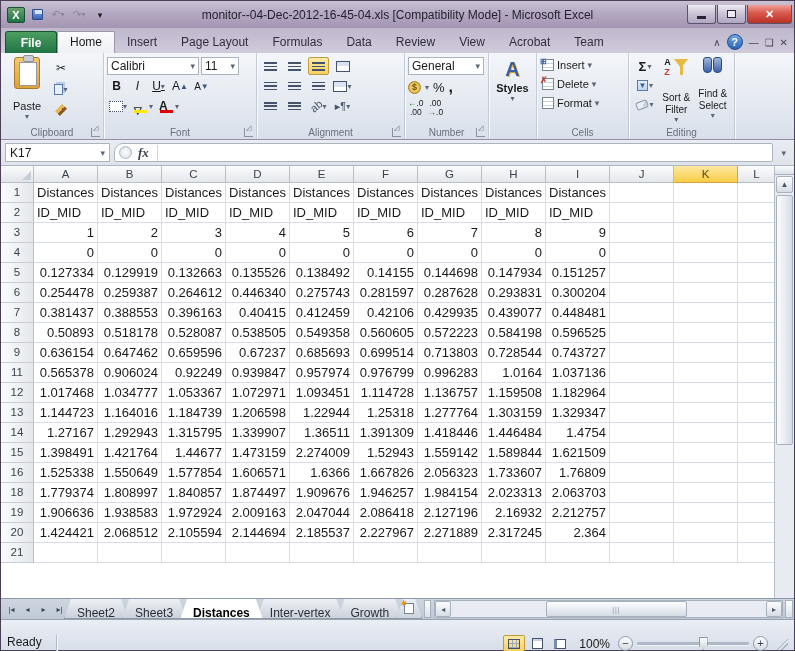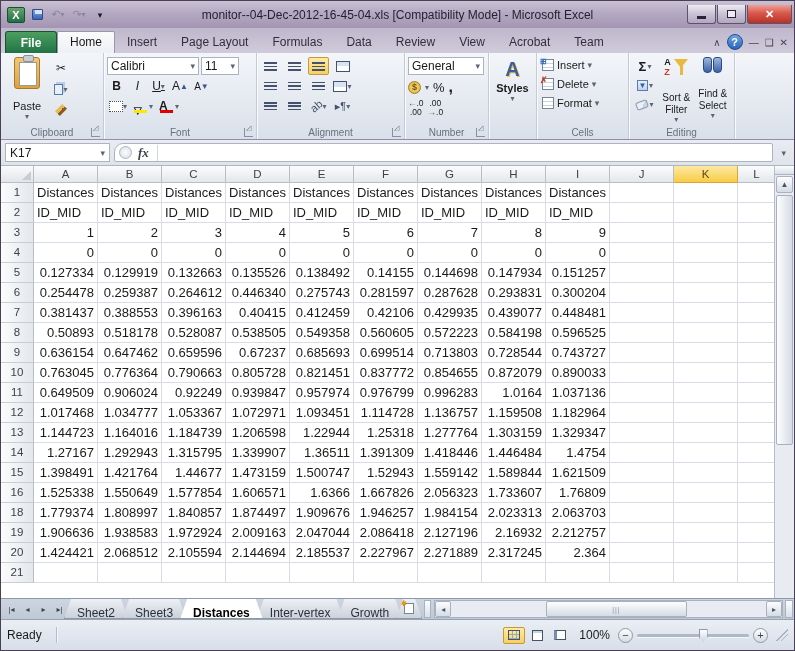--- a/index.html
+++ b/index.html
@@ -198,21 +198,21 @@
   .harr { width:16px; display:flex; align-items:center; justify-content:center; font-size:8px; color:#4A5564;
     background:linear-gradient(180deg,#FDFDFE,#D5DCE4); border:1px solid #A8B2BE; border-radius:2px; margin:0px; }
   .htrack { flex:1; position:relative; }
   .hthumb { position:absolute; left:30%; width:45%; top:0; bottom:0; background:linear-gradient(180deg,#FDFDFE,#D5DCE4);
     border:1px solid #A8B2BE; border-radius:2px; display:flex; align-items:center; justify-content:center;
     color:#8A95A4; font-size:7px; letter-spacing:1px; }
   .hsplit2 { width:8px; background:linear-gradient(180deg,#FDFEFE,#D9E0E8); border:1px solid #A8B2BE; margin:1px 1px; }
 
   
   .statusbar { height:23px; flex:0 0 23px; background:linear-gradient(180deg,#EAEEF4 0%,#D8DFE9 100%);
-    border-top:1px solid #98A2B0; display:flex; align-items:center; padding:15px 6px; }
+    border-top:1px solid #98A2B0; display:flex; align-items:flex-start; padding:15px 6px; }
   .ready { font-size:12px; color:#1a1a1a; padding-right:14px; }
   .ssep { width:1px; height:16px; background:#B4BCC8; box-shadow:1px 0 0 #F4F7FA; }
   .sright { margin-left:auto; display:flex; align-items:center; gap:8px; }
   .viewbtns { display:flex; gap:1px; }
   .vbtn { width:22px; height:17px; display:flex; align-items:center; justify-content:center;
     border:1px solid transparent; border-radius:2px; }
   .vbtn.on { background:linear-gradient(180deg,#FDEBA6,#F8CF63); border-color:#C29A3C; }
   .vb-normal { width:12px; height:10px; border:1px solid #44536B; background:
     repeating-linear-gradient(90deg,transparent 0 3px,#9AA8BC 3px 4px),
     repeating-linear-gradient(180deg,transparent 0 3px,#9AA8BC 3px 4px); }
@@ -655,37 +655,22 @@
             <div class="cell num">0.685693</div>
             <div class="cell num">0.699514</div>
             <div class="cell num">0.713803</div>
             <div class="cell num">0.728544</div>
             <div class="cell num">0.743727</div>
             <div class="cell txt"></div>
             <div class="cell txt"></div>
             <div class="cell txt last"></div>
           </div>
           <div class="grow">
-            <div class="rowhead">10</div>
-            <div class="cell num">0.763045</div>
-            <div class="cell num">0.776364</div>
-            <div class="cell num">0.790663</div>
-            <div class="cell num">0.805728</div>
-            <div class="cell num">0.821451</div>
-            <div class="cell num">0.837772</div>
-            <div class="cell num">0.854655</div>
-            <div class="cell num">0.872079</div>
-            <div class="cell num">0.890033</div>
-            <div class="cell txt"></div>
-            <div class="cell txt"></div>
-            <div class="cell txt last"></div>
-          </div>
-          <div class="grow">
             <div class="rowhead">11</div>
-            <div class="cell num">0.649509</div>
+            <div class="cell num">0.565378</div>
             <div class="cell num">0.906024</div>
             <div class="cell num">0.92249</div>
             <div class="cell num">0.939847</div>
             <div class="cell num">0.957974</div>
             <div class="cell num">0.976799</div>
             <div class="cell num">0.996283</div>
             <div class="cell num">1.0164</div>
             <div class="cell num">1.037136</div>
             <div class="cell txt"></div>
             <div class="cell txt"></div>
@@ -735,21 +720,21 @@
             <div class="cell txt"></div>
             <div class="cell txt"></div>
             <div class="cell txt last"></div>
           </div>
           <div class="grow">
             <div class="rowhead">15</div>
             <div class="cell num">1.398491</div>
             <div class="cell num">1.421764</div>
             <div class="cell num">1.44677</div>
             <div class="cell num">1.473159</div>
-            <div class="cell num">1.500747</div>
+            <div class="cell num">2.274009</div>
             <div class="cell num">1.52943</div>
             <div class="cell num">1.559142</div>
             <div class="cell num">1.589844</div>
             <div class="cell num">1.621509</div>
             <div class="cell txt"></div>
             <div class="cell txt"></div>
             <div class="cell txt last"></div>
           </div>
           <div class="grow">
             <div class="rowhead">16</div>

